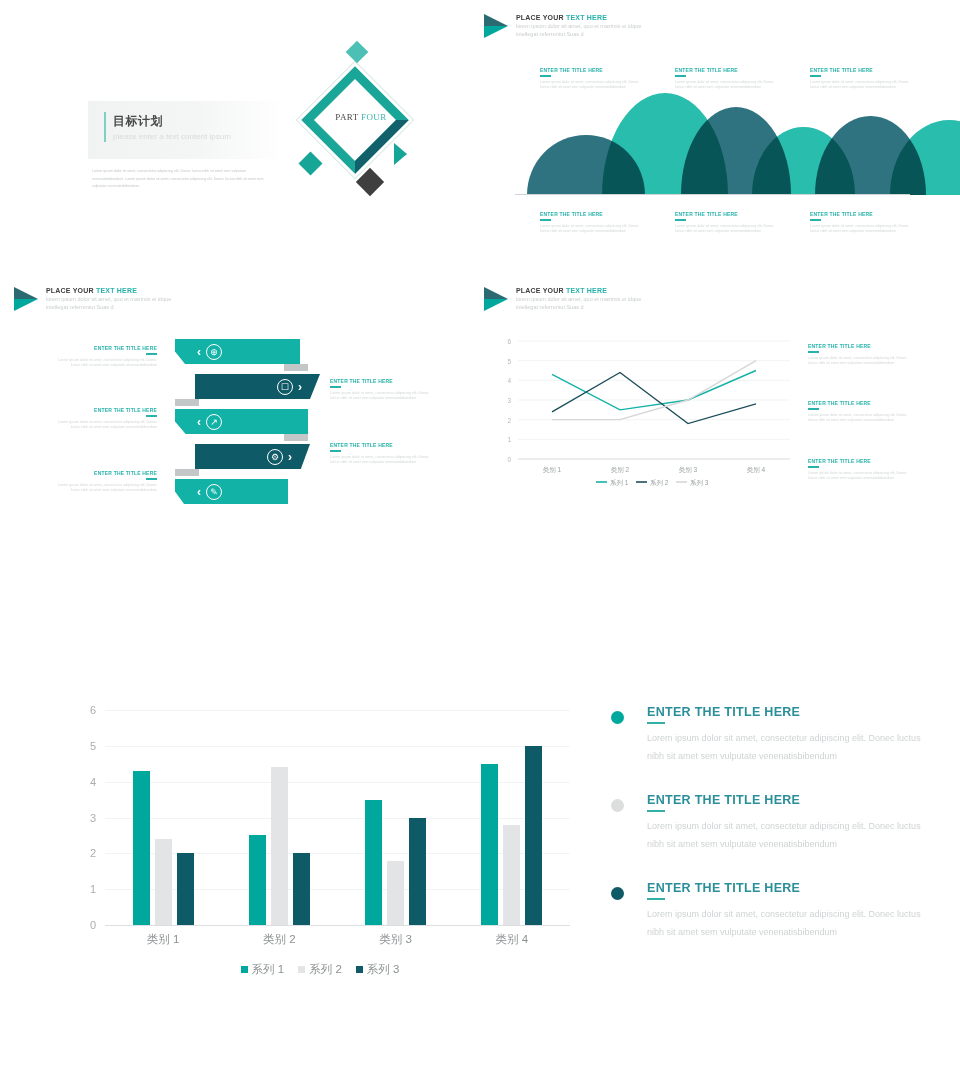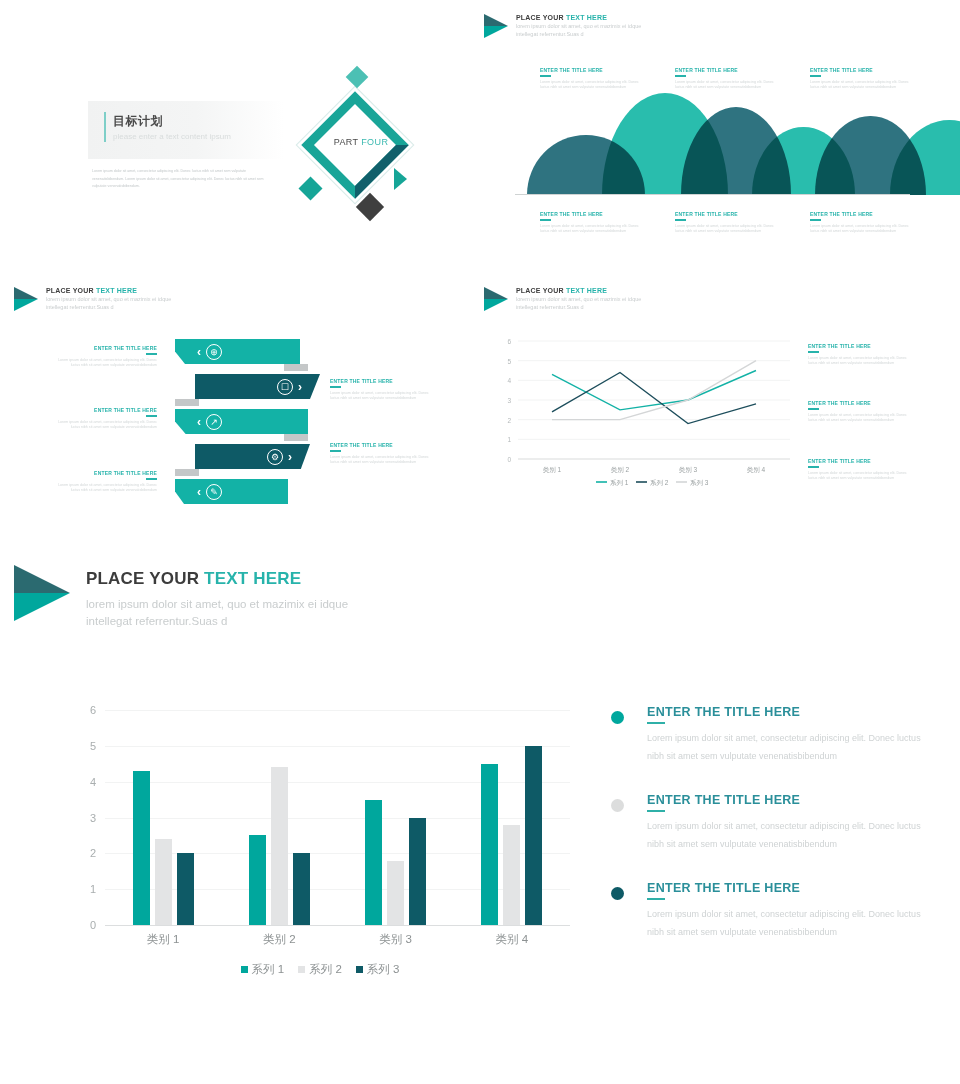--- a/index.html
+++ b/index.html
@@ -40,21 +40,21 @@
   #s1 .greybox {
     position: absolute; left: 88px; top: 101px; width: 196px; height: 58px;
     background: linear-gradient(to right, #f1f2f2 0%, #f4f5f5 55%, #ffffff 100%);
   }
   #s1 .tick { position: absolute; left: 104px; top: 112px; width: 2px; height: 30px; background: #7ecfc8; }
   #s1 .zh { position: absolute; left: 113px; top: 113px; font-size: 12px; font-weight: bold; color: #4a4a4a; letter-spacing: .5px; }
   #s1 .ph { position: absolute; left: 113px; top: 132px; font-size: 8px; color: #d8dcdc; }
   #s1 .para { position: absolute; left: 92px; top: 168px; width: 172px;
     font-size: 3.6px; color: #c2c7c8; line-height: 2.1; }
 
-  .dia-wrap { position: absolute; left: 283px; top: 56px; width: 150px; height: 175px; }
+  .dia-wrap { position: absolute; left: 283px; top: 31px; width: 150px; height: 175px; font-family: Liberation Serif, serif; }
   .dia { position: absolute; transform: rotate(45deg); }
   .dia-outline { left: 30px; top: 47px; width: 84px; height: 84px; border: 1px solid #d9ebe9; }
   .dia-main { left: 34px; top: 51px; width: 76px; height: 76px; border: 9px solid #19a598; background: #fff; }
   .dia-dark-edge { left: 34px; top: 51px; width: 76px; height: 76px;
     border: 9px solid transparent; border-right-color: #11606b; border-top-color: transparent; }
   .dia-sm-top { left: 66px; top: 13px; width: 16px; height: 16px; background: #4cc0b4; }
   .dia-sm-left { left: 19px; top: 124px; width: 17px; height: 17px; background: #16a597; }
   .dia-sm-dark { left: 77px; top: 141px; width: 20px; height: 20px; background: #3f3f3f; }
   .dia-label { position: absolute; left: 32px; top: 81px; width: 92px; text-align: center;
     font-size: 9px; letter-spacing: .4px; color: #4a4a4a; z-index: 5; }
@@ -331,32 +331,20 @@
         </div>
         <div class="tb" style="position: absolute; left: 338px; top: 183px; width: 105px;">
           <div class="tt" style="font-size: 5px;">ENTER THE TITLE HERE</div>
           <div class="rule" style="width: 11px;"></div>
           <div class="body" style="font-size: 3.6px;">Lorem ipsum dolor sit amet, consectetur adipiscing elit. Donec luctus nibh sit amet sem vulputate venenatisbibendum</div>
         </div>
       </div>
   </div>
 
   <div class="slide" id="big">
-    <div class="hdr" id="bigHdr">
-      <div class="logo-wrap">
-        <div class="arrow-logo" style="width:56px;height:56px;margin-top:2px;">
-          <div class="tri-top"></div><div class="tri-bot"></div>
-        </div>
-      </div>
-      <div class="txt" style="margin-left:16px;margin-top:6px;">
-        <div class="t1"><span>PLACE YOUR </span><span class="accent">TEXT HERE</span></div>
-        <div class="sub" style="margin-top:7px;">lorem ipsum dolor sit amet, quo et mazimix ei idque</div>
-        <div class="sub">intellegat referrentur.Suas d</div>
-      </div>
-    </div>
 
     <div class="bigchart">
       <div class="bc-plot" id="bcPlot">
           <div class="bc-grid" style="top: 0px;"></div>
           <div class="bc-ylab" style="top: 0px;">6</div>
           <div class="bc-grid" style="top: 35.8333px;"></div>
           <div class="bc-ylab" style="top: 35.8333px;">5</div>
           <div class="bc-grid" style="top: 71.6667px;"></div>
           <div class="bc-ylab" style="top: 71.6667px;">4</div>
           <div class="bc-grid" style="top: 107.5px;"></div>

